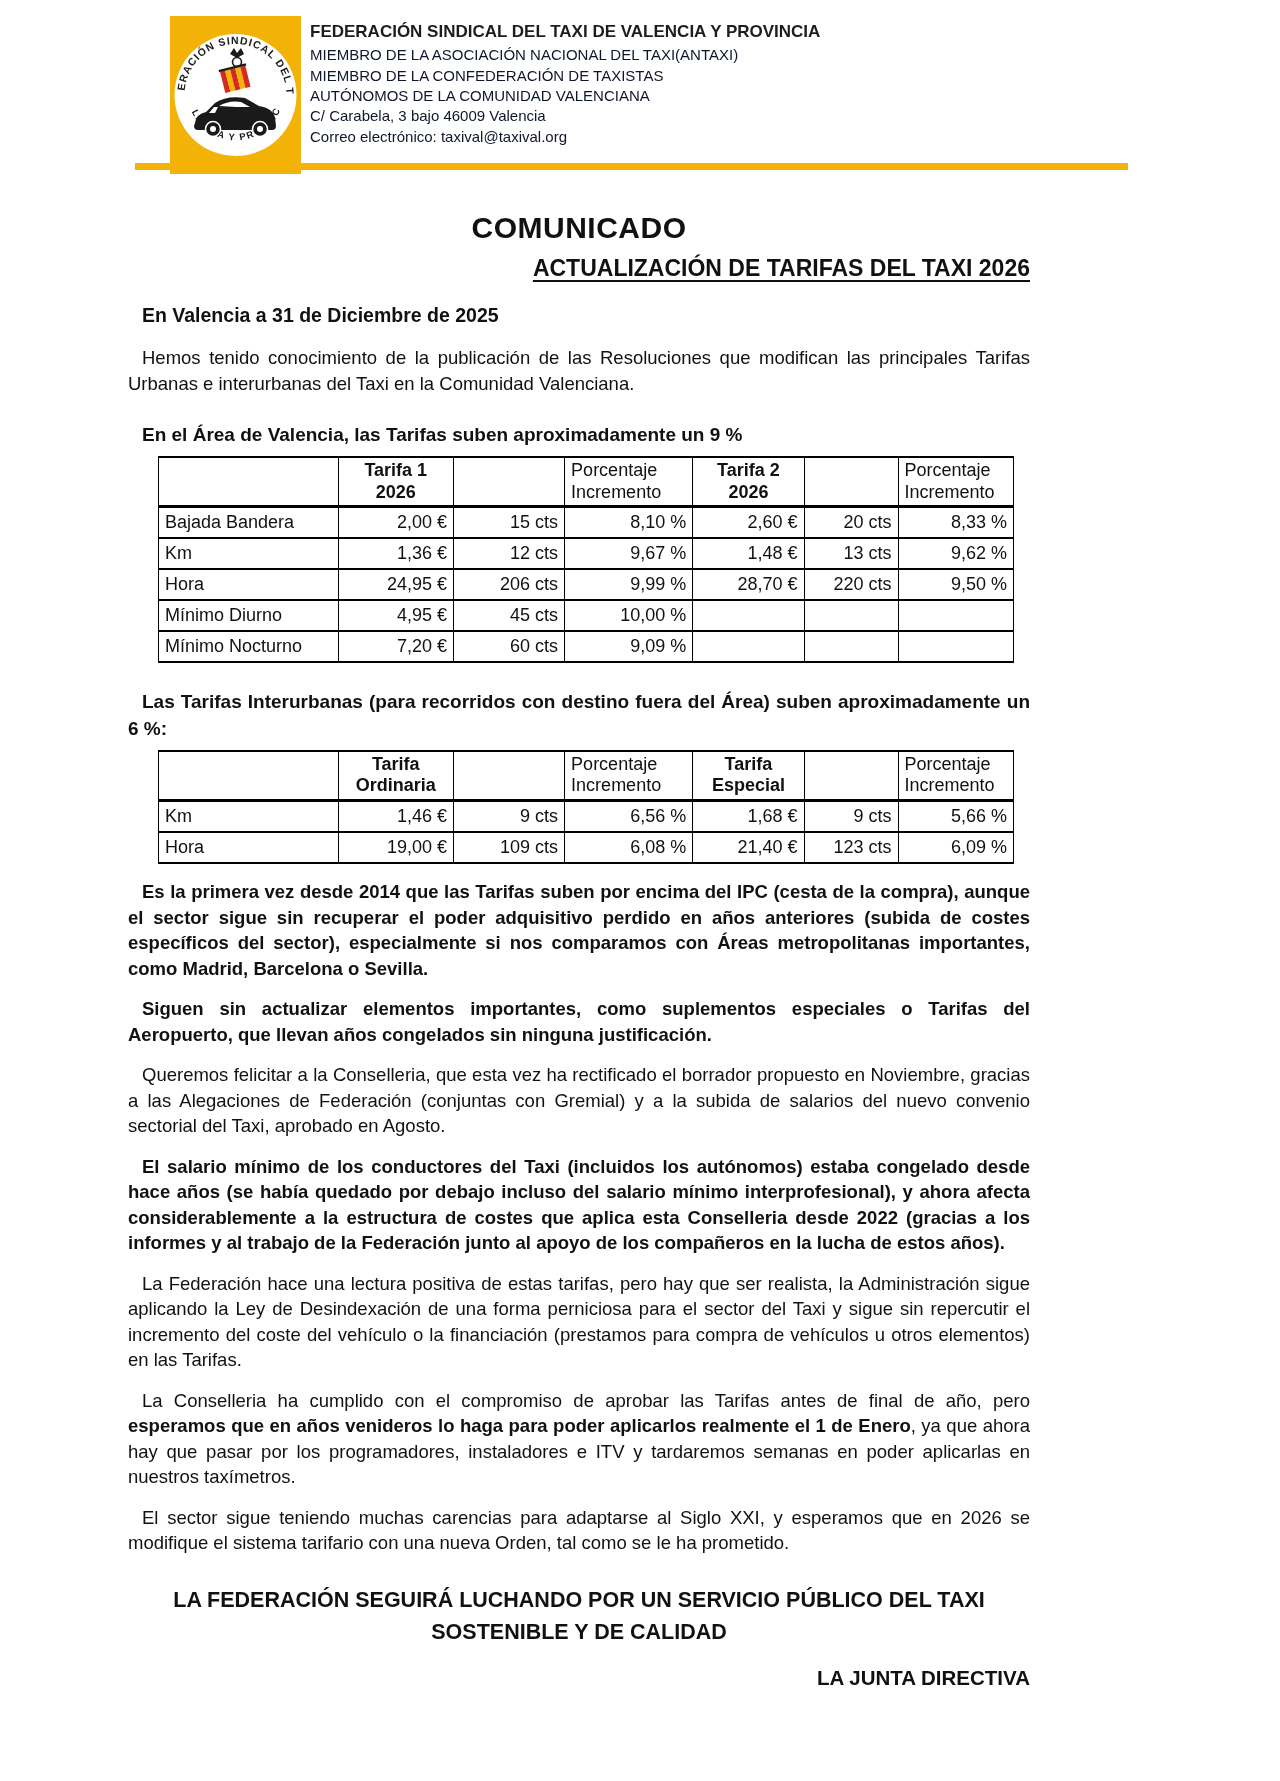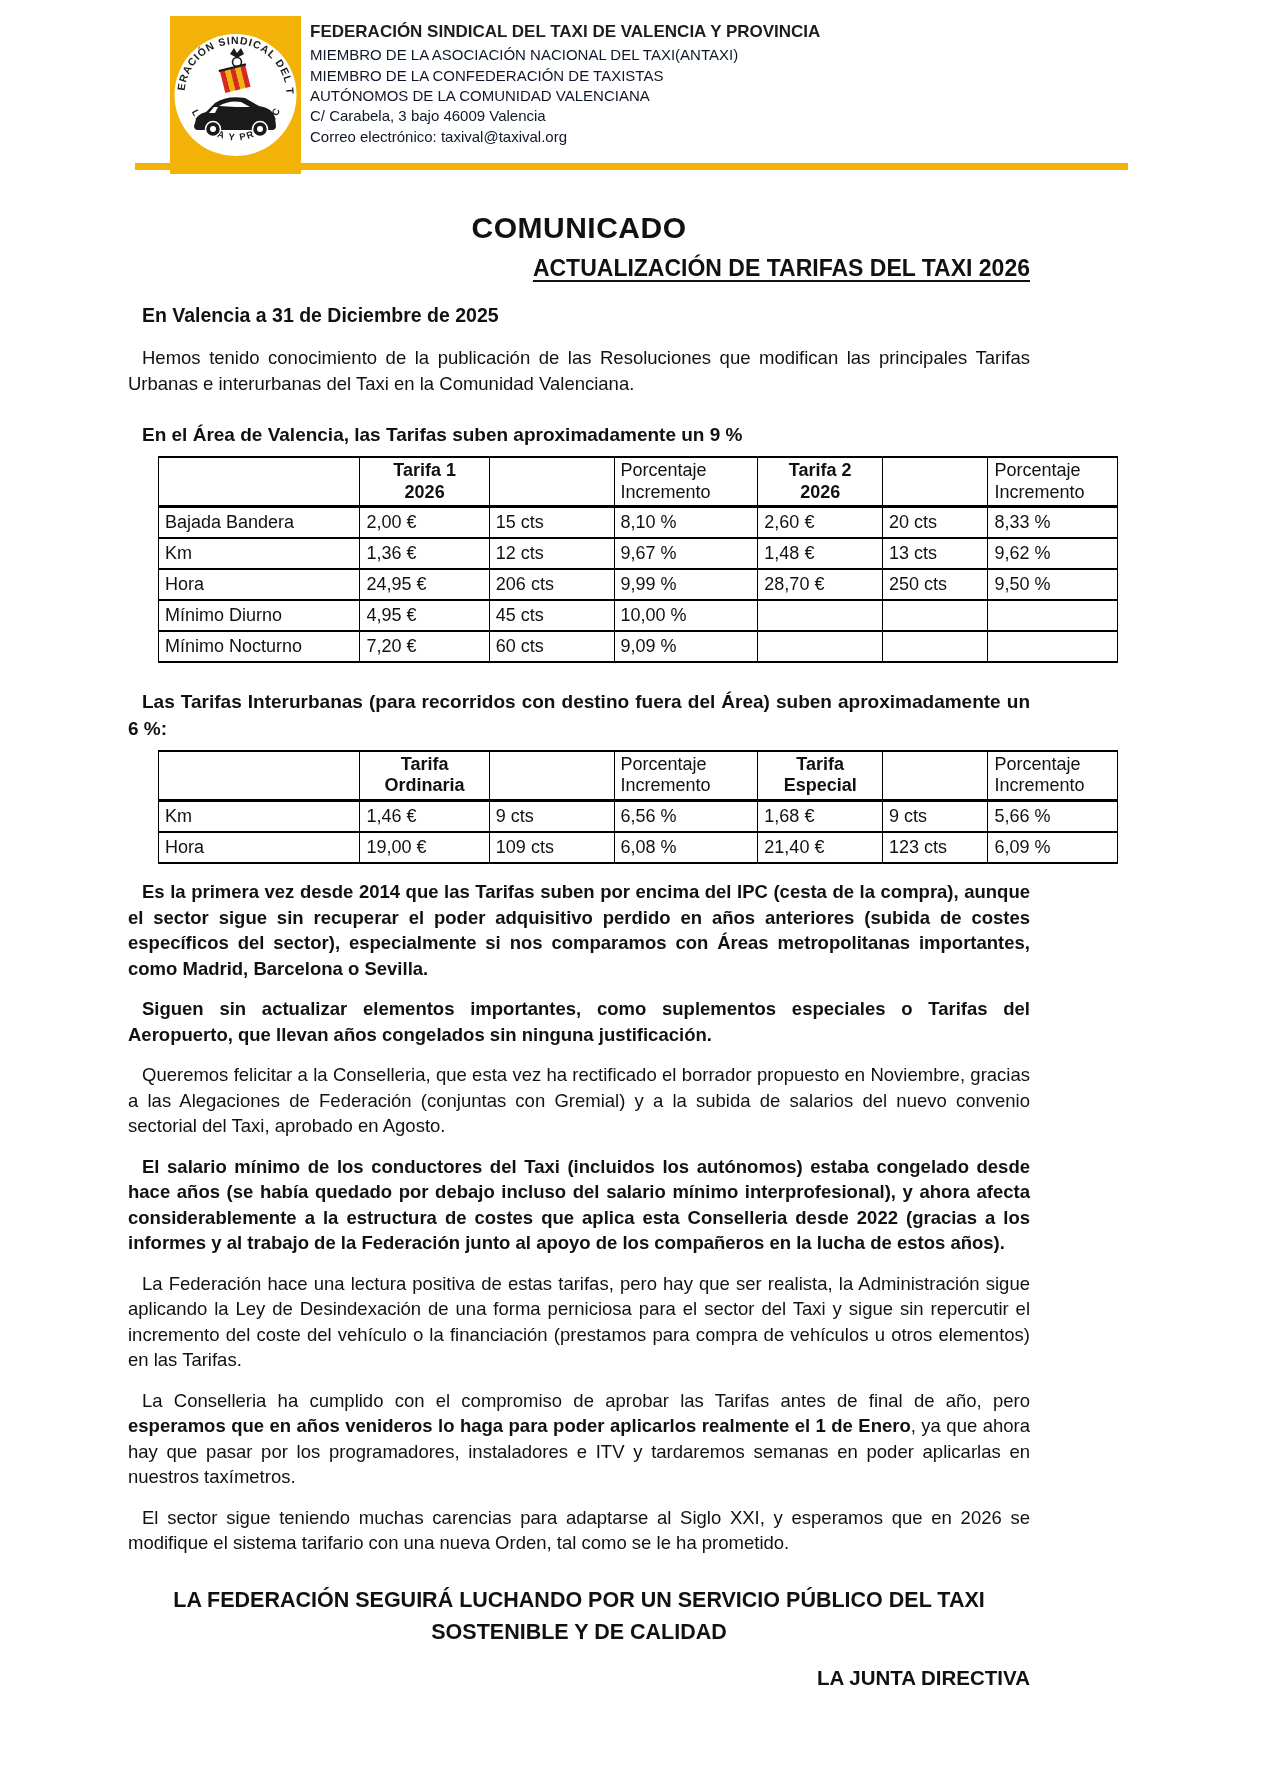--- a/index.html
+++ b/index.html
@@ -18,30 +18,30 @@
   .content{margin:0 250px 0 128px;}
   .page-title{text-align:center;font-size:30px;font-weight:bold;letter-spacing:.5px;margin:26px 0 10px;}
   .page-subtitle{text-align:right;font-size:23px;font-weight:bold;text-decoration:underline;
                  text-decoration-thickness:2px;text-underline-offset:4px;margin:0 0 22px;}
   .dateline{font-size:19.5px;font-weight:bold;padding-left:14px;margin:0 0 18px;}
   .para{font-size:18.5px;line-height:1.38;text-align:justify;text-indent:14px;margin:15px 0;}
   .para.b{font-weight:bold;}
   .section-heading{font-size:19px;font-weight:bold;text-indent:14px;text-align:justify;
                    line-height:1.38;margin:26px 0 8px;}
   
-  table.tarifa{border-collapse:collapse;width:960px;margin:6px 0 10px 30px;table-layout:fixed;
+  table.tarifa{border-collapse:collapse;width:856px;margin:6px 0 10px 30px;table-layout:fixed;
                font-size:18px;}
   table.tarifa th,table.tarifa td{border:1.5px solid #000;border-top-width:2.5px;
                border-bottom-width:2.5px;padding:2px 6px;height:25px;}
   table.tarifa thead th{border-bottom-width:3px;vertical-align:middle;}
   th.hdr-bold{font-weight:bold;text-align:center;white-space:pre-line;line-height:1.2;}
   th.hdr-plain{font-weight:normal;text-align:left;white-space:pre-line;line-height:1.2;}
   th.hdr-empty{font-weight:normal;}
   td.lbl{text-align:left;}
-  td.val{text-align:left;}
+  td.val{text-align:right;}
   
   .closing{font-size:21.5px;font-weight:bold;text-align:center;line-height:1.5;margin:28px 0 14px;}
   .signature{font-size:20.5px;font-weight:bold;text-align:right;margin:18px 0 0;}
 </style>
 </head>
 <body>
 
 <div class="header">
   <div class="header-rule" style="background:#F2B208;"></div>
 
@@ -145,21 +145,21 @@
         <td class="val">1,48 €</td>
         <td class="val">13 cts</td>
         <td class="val">9,62 %</td>
       </tr>
       <tr>
         <td class="lbl">Hora</td>
         <td class="val">24,95 €</td>
         <td class="val">206 cts</td>
         <td class="val">9,99 %</td>
         <td class="val">28,70 €</td>
-        <td class="val">250 cts</td>
+        <td class="val">220 cts</td>
         <td class="val">9,50 %</td>
       </tr>
       <tr>
         <td class="lbl">Mínimo Diurno</td>
         <td class="val">4,95 €</td>
         <td class="val">45 cts</td>
         <td class="val">10,00 %</td>
         <td class="val"></td>
         <td class="val"></td>
         <td class="val"></td>

